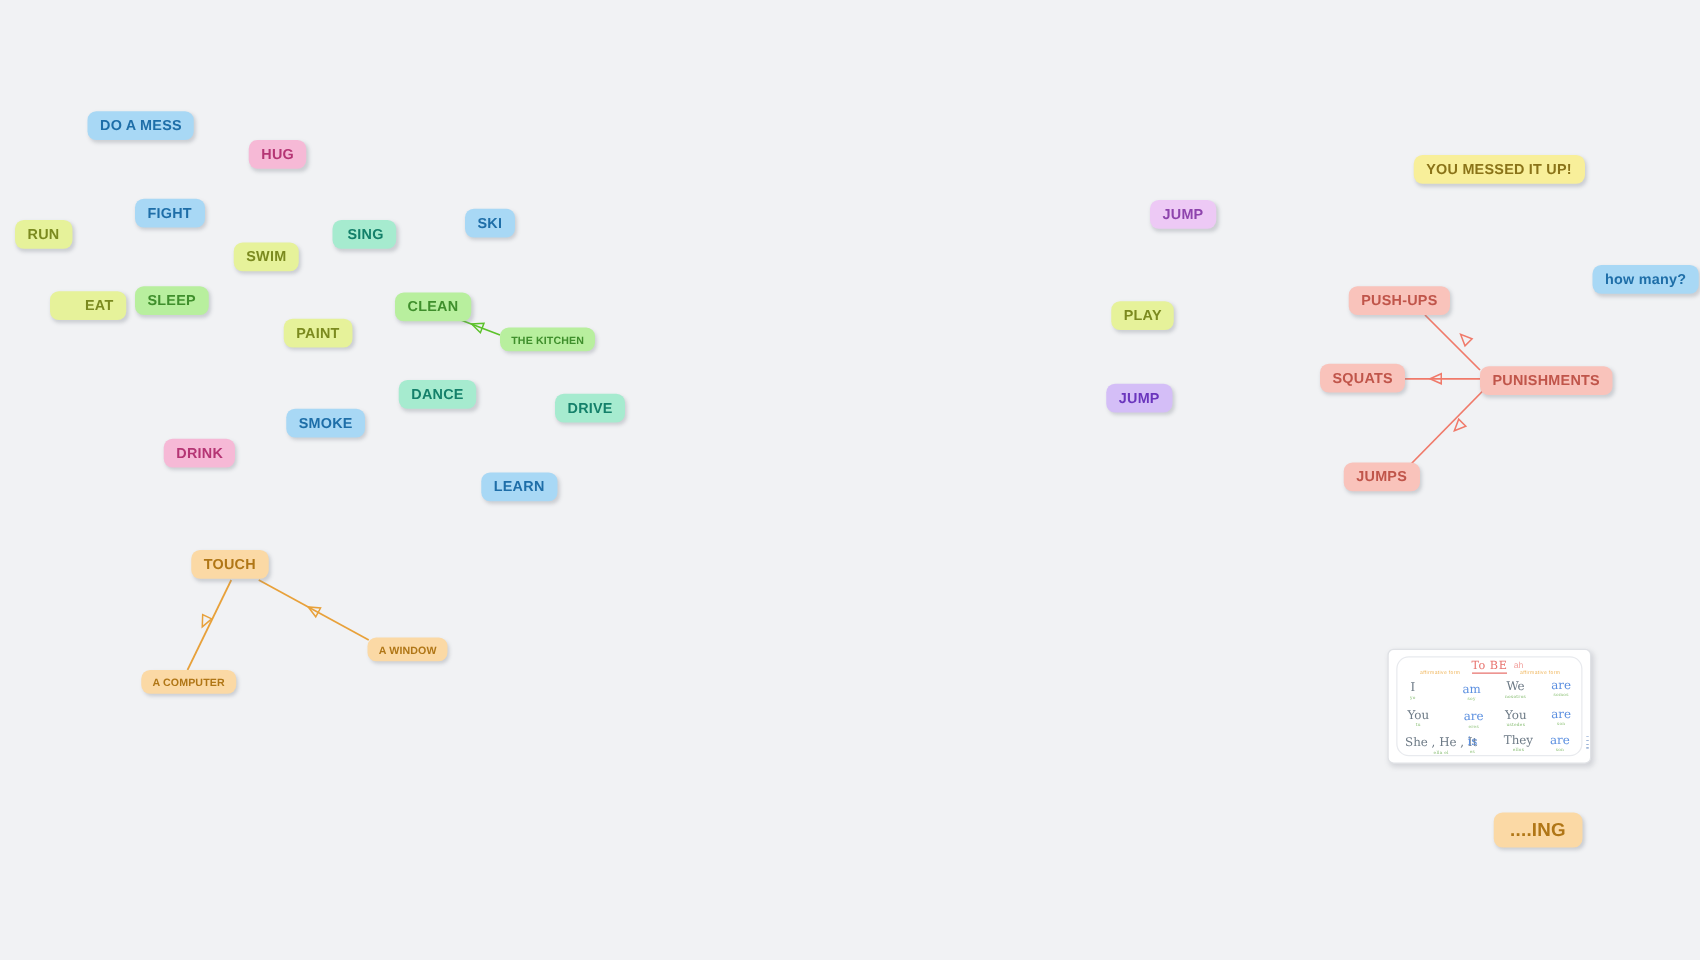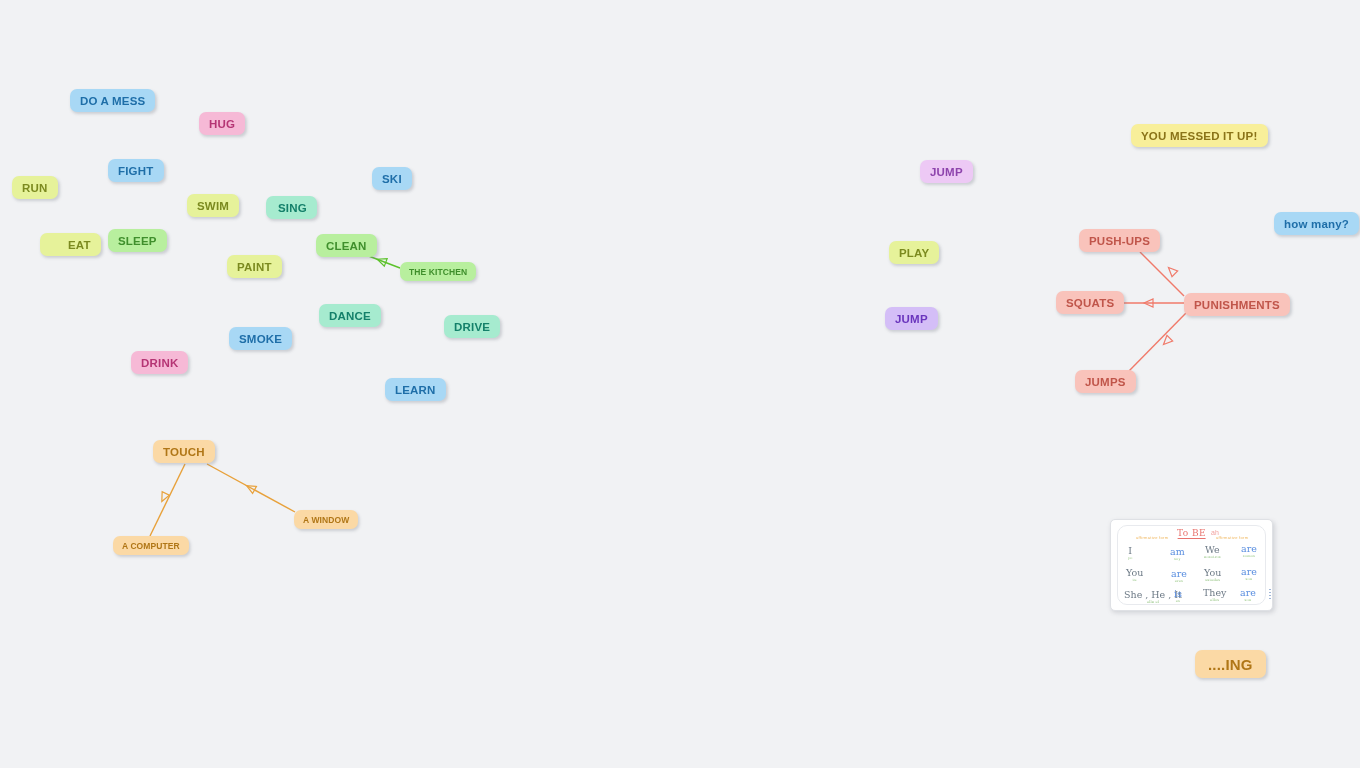--- a/index.html
+++ b/index.html
@@ -161,21 +161,21 @@
       </div>
       <div class="node sz-main" style="left: 108px; top: 159px; background: rgb(168, 216, 245); color: rgb(30, 110, 168);">
         <span>FIGHT</span>
       </div>
       <div class="node sz-main" style="left: 12px; top: 176px; background: rgb(230, 242, 154); color: rgb(123, 138, 31);">
         <span>RUN</span>
       </div>
       <div class="node sz-main" style="left: 372px; top: 167px; background: rgb(168, 216, 245); color: rgb(30, 110, 168);">
         <span>SKI</span>
       </div>
-      <div class="node sz-main" style="left: 266px; top: 196px; background: rgb(166, 235, 207); color: rgb(20, 128, 106); padding-left: 12px;">
+      <div class="node sz-main" style="left: 266px; top: 176px; background: rgb(166, 235, 207); color: rgb(20, 128, 106); padding-left: 12px;">
         <span>SING</span>
       </div>
       <div class="node sz-main" style="left: 187px; top: 194px; background: rgb(230, 242, 154); color: rgb(123, 138, 31);">
         <span>SWIM</span>
       </div>
       <div class="node sz-main" style="left: 40px; top: 233px; background: rgb(230, 242, 154); color: rgb(123, 138, 31); padding-left: 28px;">
         <span>EAT</span>
       </div>
       <div class="node sz-main" style="left: 108px; top: 229px; background: rgb(184, 239, 158); color: rgb(63, 143, 44);">
         <span>SLEEP</span>

